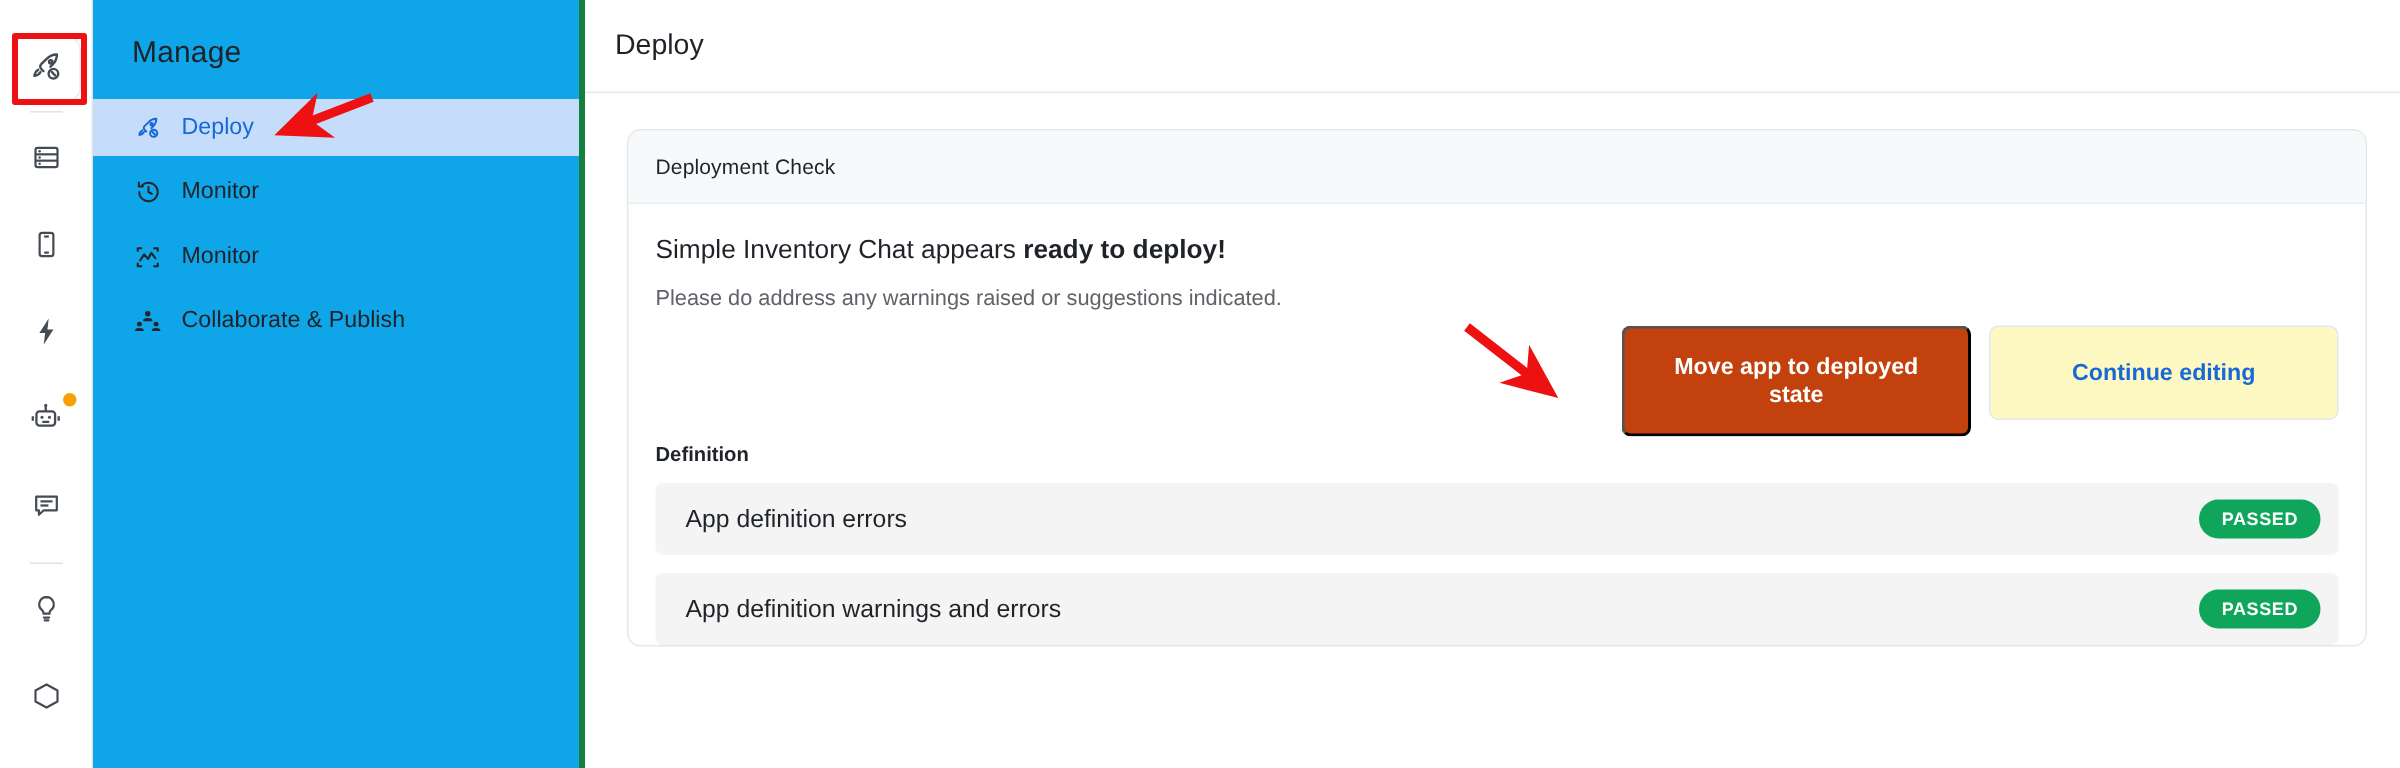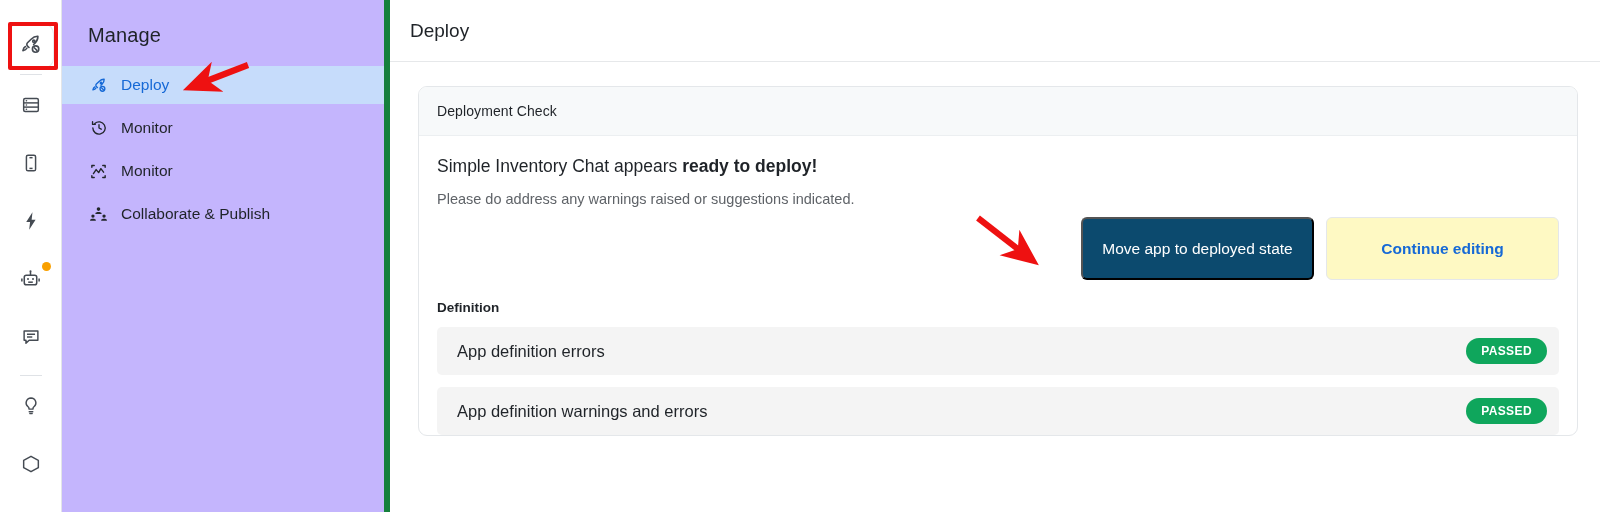--- a/index.html
+++ b/index.html
@@ -40,22 +40,22 @@
     position: absolute;
     left: 8px; top: 22px; width: 50px; height: 48px;
     border: 4px solid #ee1111;
     border-radius: 2px;
     pointer-events: none;
   }
 
   
   .manage-panel {
     width: 328px; flex: 0 0 328px; height: 512px;
-    background: #c4b5fd;
-    border-right: 6px solid #15803d;
+    background: #0ea5e9;
+    border-right: 4px solid #15803d;
     position: relative;
   }
   .manage-title {
     font-size: 20px; color: #1f2328; font-weight: 400;
     padding: 24px 0 0 26px; letter-spacing: .1px;
   }
   .nav-list { margin-top: 19px; }
   .nav-item {
     height: 38px; display: flex; align-items: center;
     padding-left: 27px; gap: 13px;
@@ -101,32 +101,32 @@
     display: flex; gap: 12px; justify-content: flex-end;
     margin-top: 10px;
   }
   .btn {
     border-radius: 6px; font-size: 15.5px;
     display: flex; align-items: center; justify-content: center; text-align: center;
     padding: 0 14px;
     line-height: 1.25;
   }
   .btn-primary {
-    background: #0c4a6e; color: #ffffff; font-weight: 400;
-    width: 233px; height: 63px;
+    background: #c2410c; color: #ffffff; font-weight: 700;
+    width: 233px; height: 74px;
   }
   .btn-secondary {
     background: #fef9c3; color: #1669d6; font-weight: 700;
     border: 1px solid #e4e7ea;
     width: 233px; height: 63px;
   }
 
   .section-label {
     font-size: 13.5px; font-weight: 700; color: #1f2328;
-    margin-top: 20px; padding-left: 0px;
+    margin-top: 4px; padding-left: 0px;
   }
   .check-row {
     margin-top: 12px;
     height: 48px;
     background: #f4f4f4;
     border-radius: 5px;
     display: flex; align-items: center; justify-content: space-between;
     padding: 0 12px 0 20px;
   }
   .check-label { font-size: 16.5px; color: #1f2328; }

